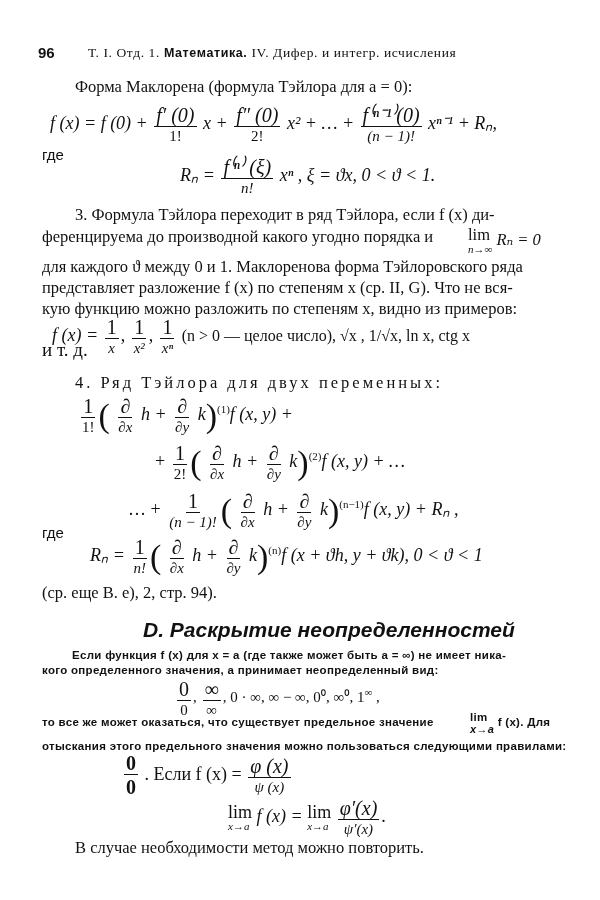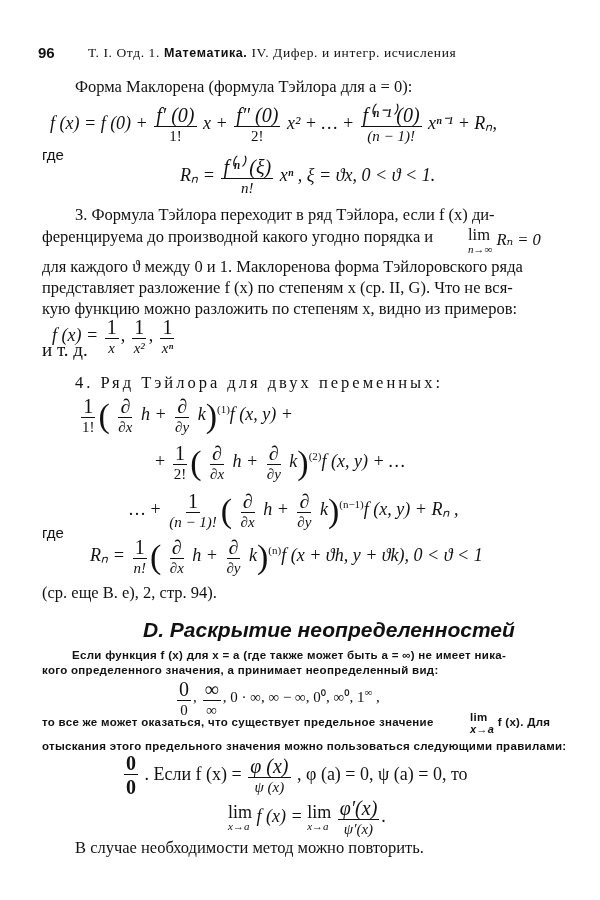--- a/index.html
+++ b/index.html
@@ -91,20 +91,21 @@
       <span class="den i">x</span>
     </span>,
   <span class="frac">
       <span class="num">1</span>
       <span class="den i">x²</span>
     </span>,
   <span class="frac">
       <span class="num">1</span>
       <span class="den i">xⁿ</span>
     </span>
+  <span style="font-size:16px;">(n &gt; 0 — целое число), √x ,  1/√x, ln x, ctg x</span>
 </div>
 <div class="ab txt" style="left:42px; top:339px; font-size:19px;">и т. д.</div>
 
 <div class="ab txt txt-sp" style="left:75px; top:373px;">4. Ряд Тэйлора для двух переменных:</div>
 
 <div class="ab m" style="left:78px; top:395px;">
   <span class="frac">
       <span class="num">1</span>
       <span class="den">1!</span>
     </span><span class="paren">(</span>
@@ -209,21 +210,20 @@
 <div class="ab m" style="left:122px; top:752px;">
   <span class="frac big">
       <span class="num">0</span>
       <span class="den">0</span>
     </span>
   <span>. Если  f (x) =</span>
   <span class="frac">
       <span class="num i">φ (x)</span>
       <span class="den i">ψ (x)</span>
     </span>
-  <span>,  φ (a) = 0,  ψ (a) = 0,  то</span>
 </div>
 
 <div class="ab m" style="left:228px; top:797px;">
   <span class="lim">
       <span>lim</span>
       <span class="under">x→a</span>
     </span>
   <span class="i">f (x) =</span>
   <span class="lim">
       <span>lim</span>

